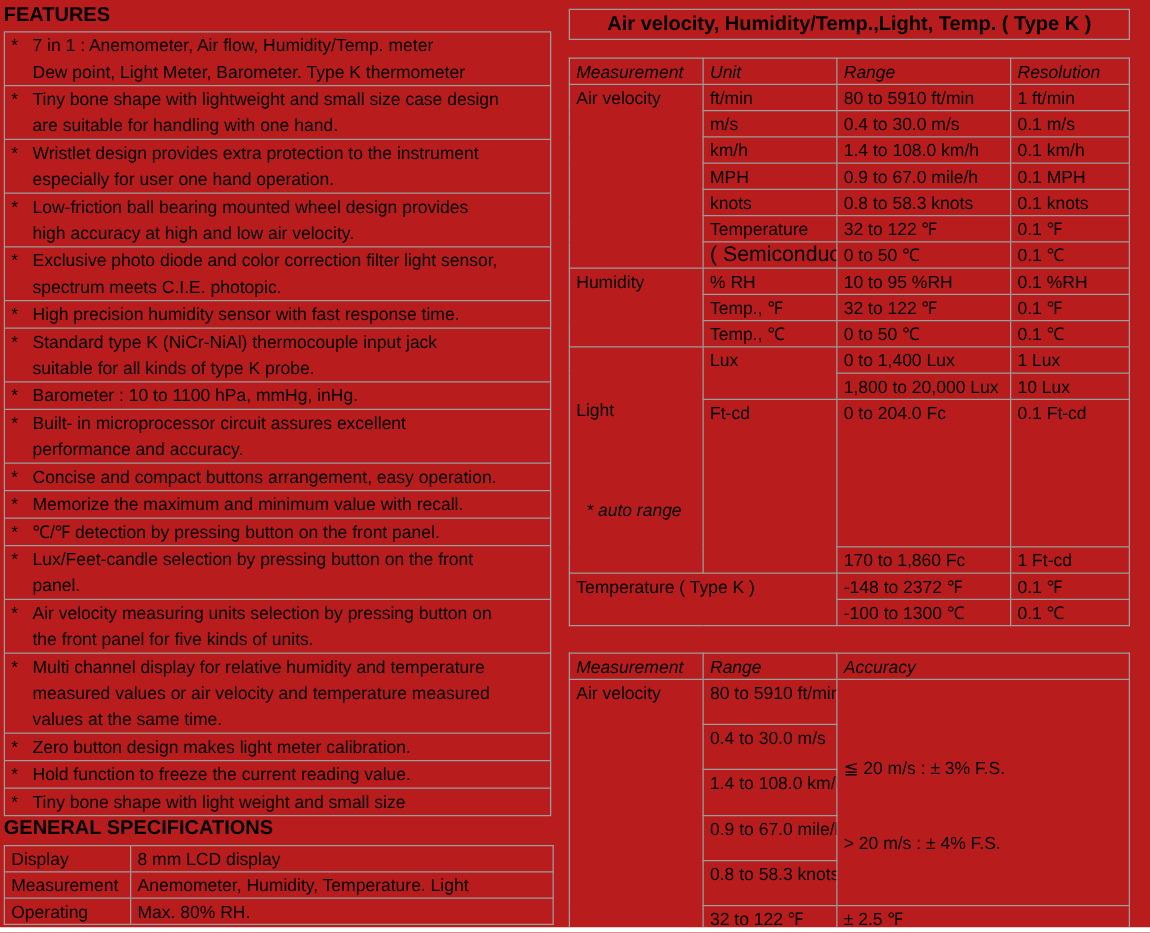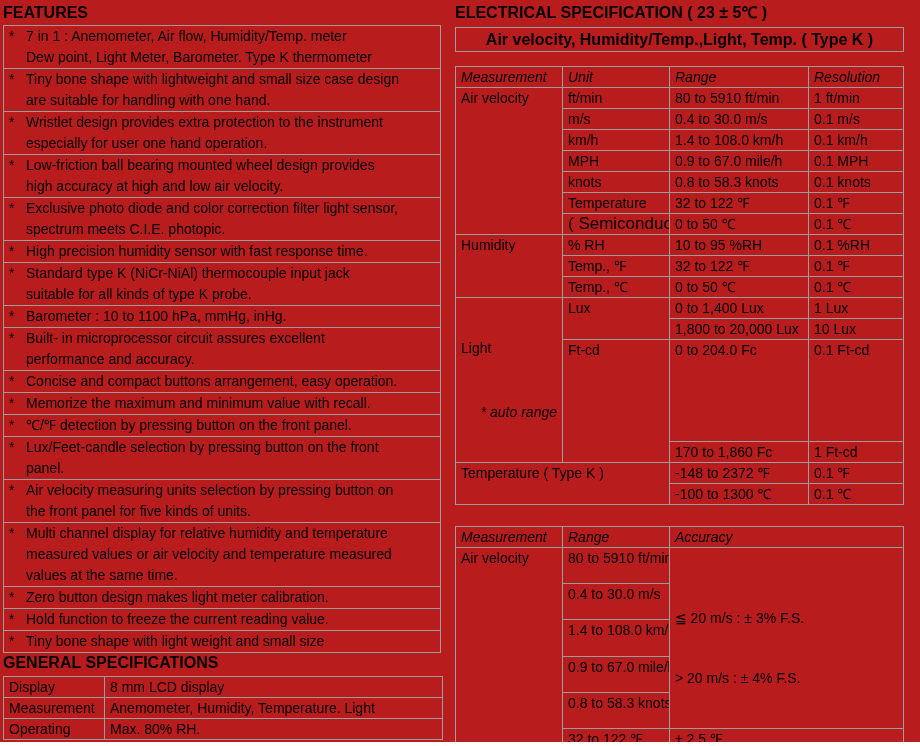--- a/index.html
+++ b/index.html
@@ -28,21 +28,21 @@
   
   .subtitle-box{margin-top:4px;border:1px solid #9c9c9c;font-weight:bold;font-size:16px;
                 line-height:19px;padding:2px 4px;text-align:center;}
   .t{width:449px;}
   .t1{margin-top:14px;}
   .t2{margin-top:21px;}
   .t th{font-style:italic;}
   .t td{height:20px;}
   .it{font-style:italic;}
   .small{font-size:17px;}
-  .note{padding-left:8px;margin-top:4px;text-align:right;}
+  .note{padding-left:8px;margin-top:20px;}
   .acc-av{padding-top:20px;}
 </style>
 </head>
 <body>
 
 <div class="page">
 
   <div class="left-col">
     <div class="sec-title">FEATURES</div>
 
@@ -149,21 +149,20 @@
       </tr>
       <tr>
         <td>Operating</td>
         <td>Max. 80% RH.</td>
       </tr>
     </tbody>
       </table>
   </div>
 
   <div class="right-col">
-    <div class="sec-title">ELECTRICAL SPECIFICATION ( 23 ± 5℃ )</div>
     <div class="subtitle-box">Air velocity, Humidity/Temp.,Light, Temp. ( Type K )</div>
 
     <table class="t t1">
       <colgroup>
           <col style="width:107px">
           <col style="width:107px">
           <col style="width:139px">
           <col>
         </colgroup>
       <tbody>

